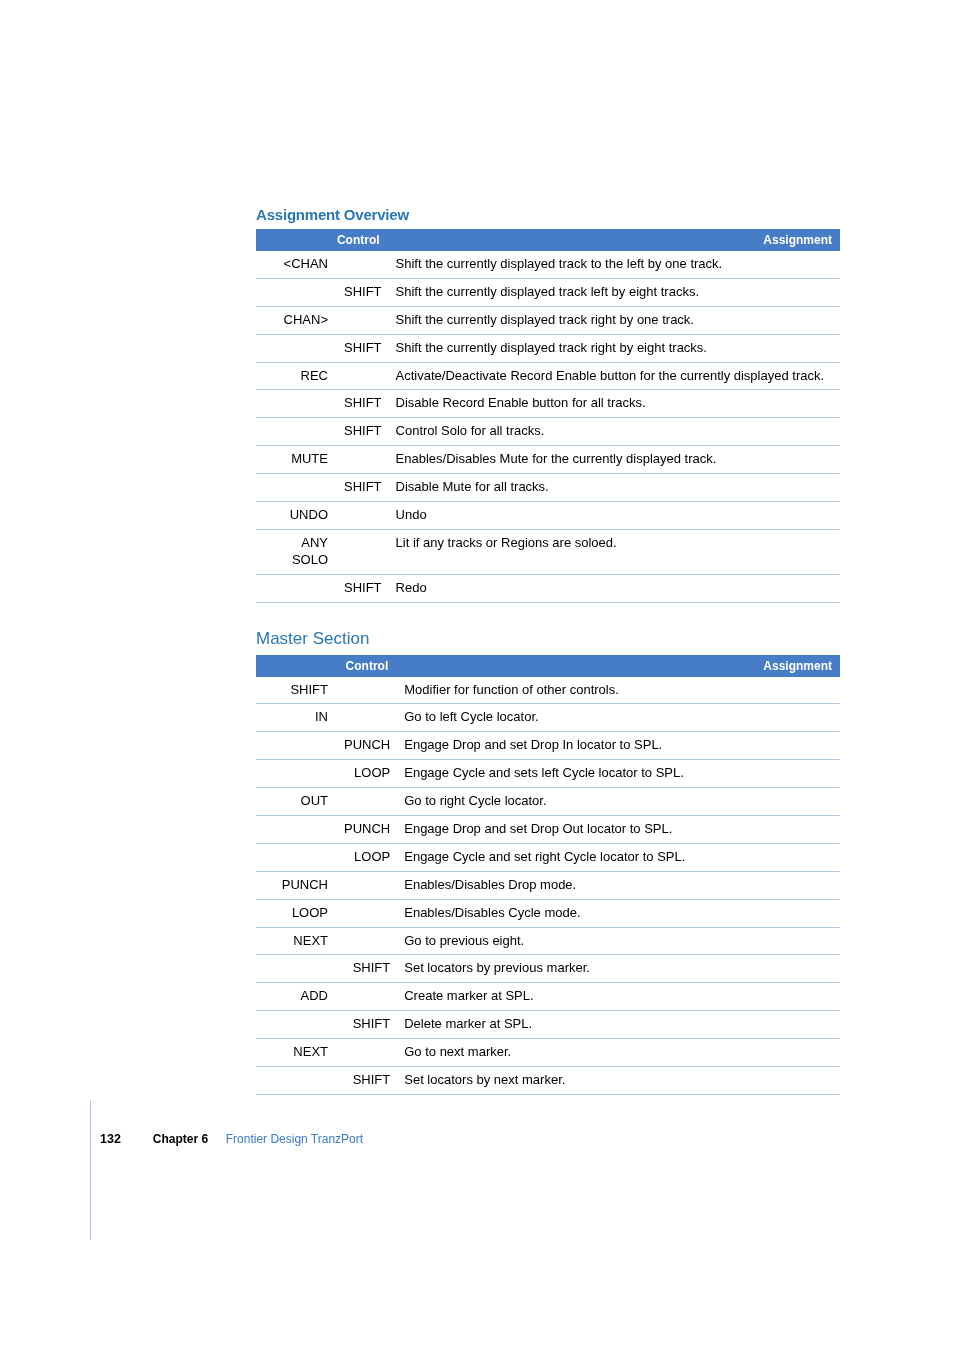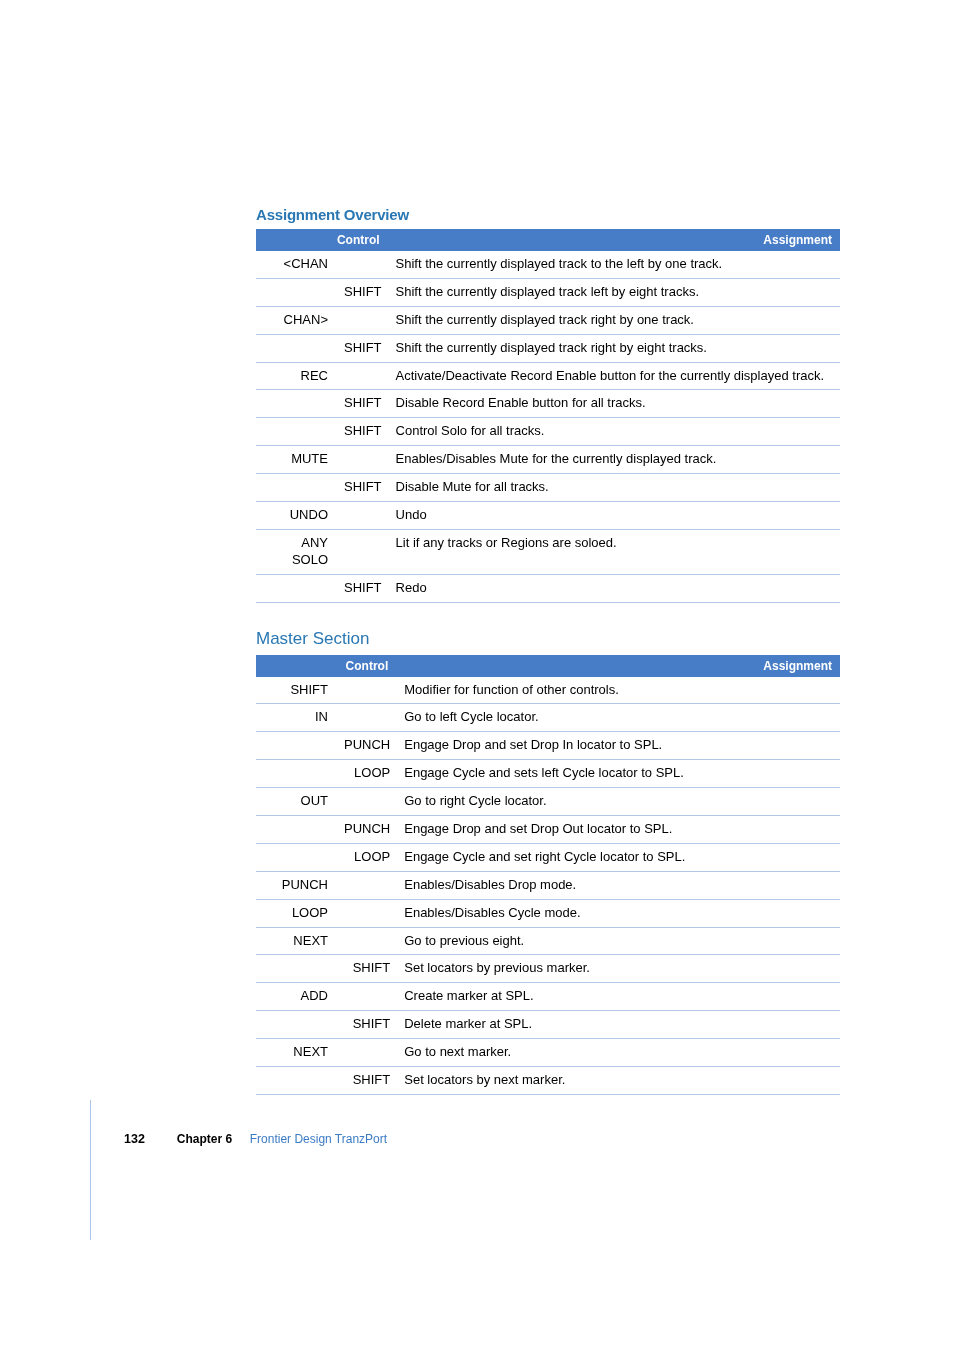--- a/index.html
+++ b/index.html
@@ -58,21 +58,21 @@
       line-height: 1.3;
     }
     .data-table tbody tr {
       border-bottom: 1px solid #b3c8e4;
     }
     .col-control { text-align: right; }
     .col-mod { text-align: right; padding-right: 6px !important; }
     .col-assignment { text-align: left; }
     .footer {
       position: absolute;
-      left: 124px;
+      left: 100px;
       top: 1132px;
       font-size: 12.5px;
       display: flex;
       align-items: baseline;
       gap: 32px;
     }
     .page-number {
       color: #000;
       font-weight: 600;
     }

